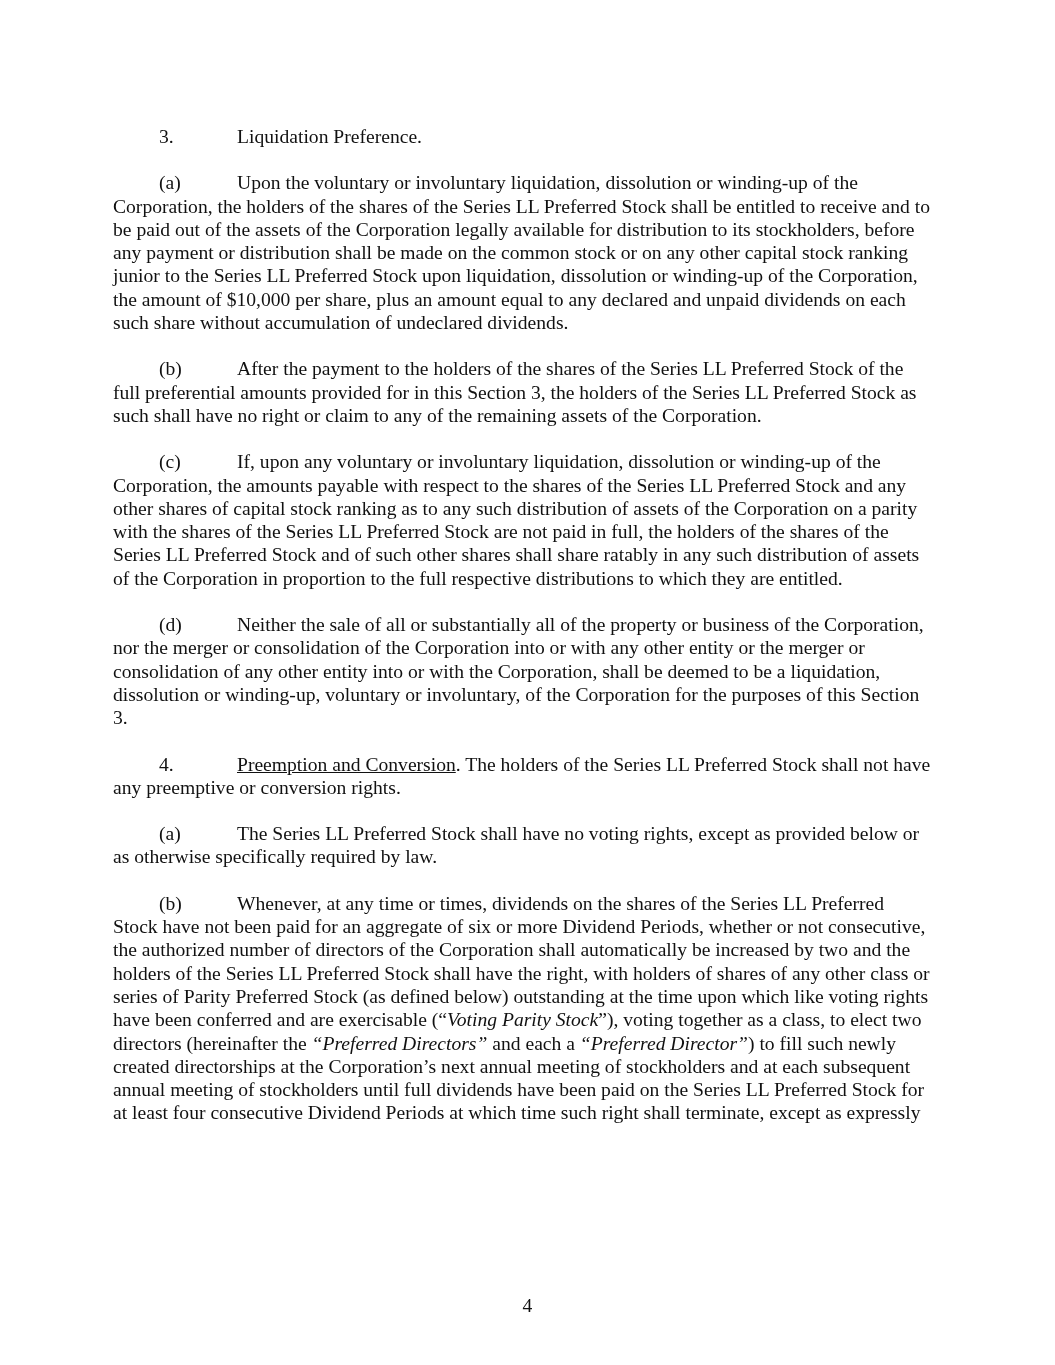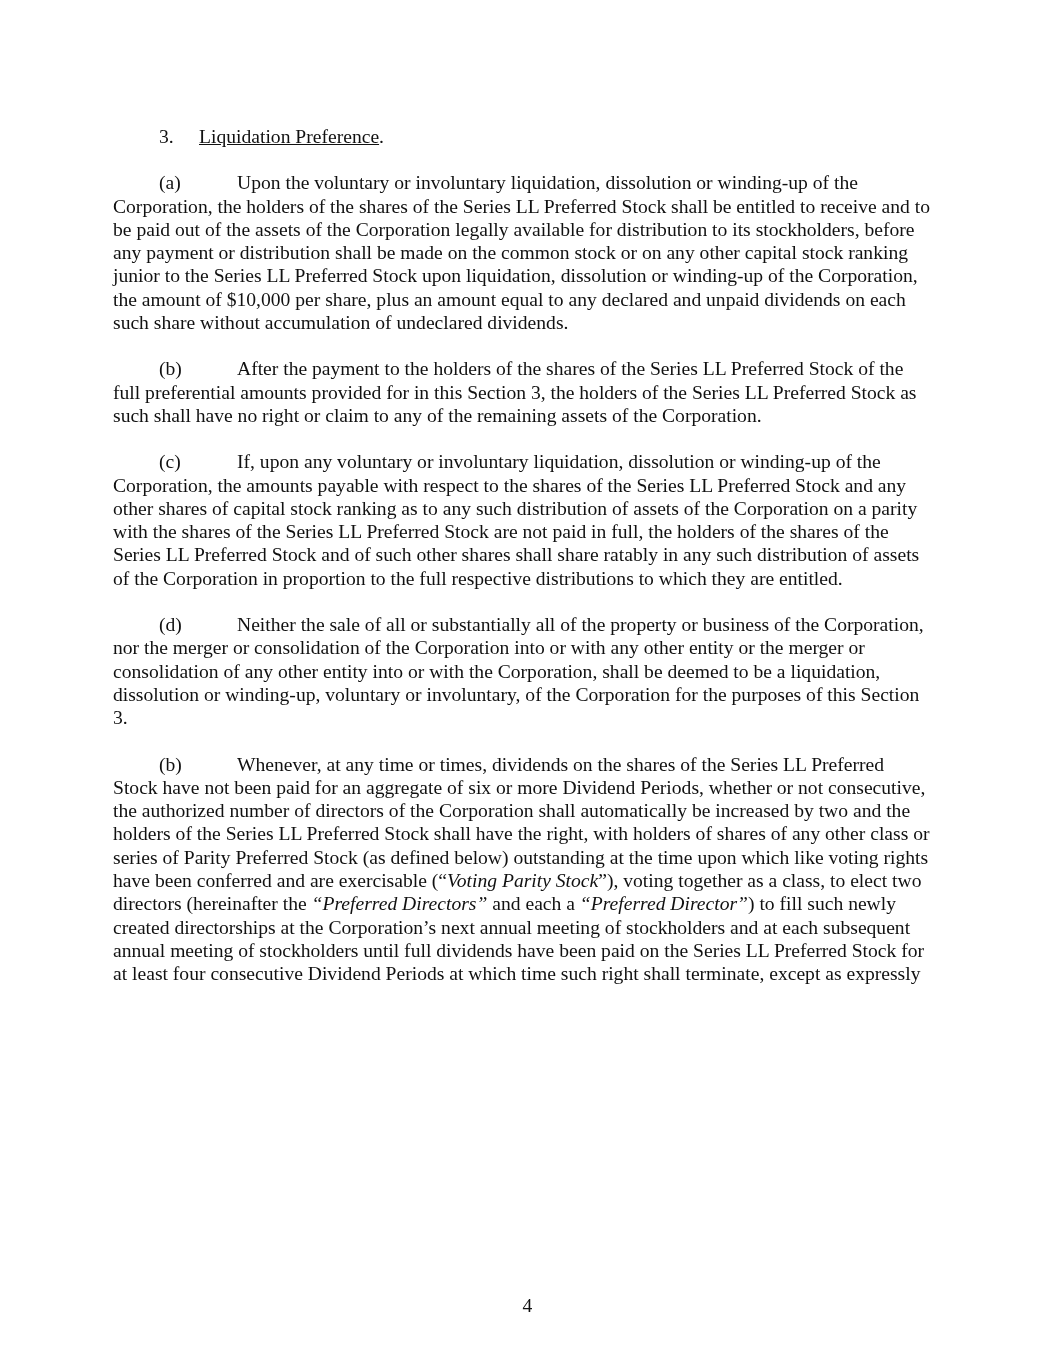--- a/index.html
+++ b/index.html
@@ -4,33 +4,35 @@
 <style>
   html, body { margin: 0; padding: 0; background: #ffffff; }
   body { width: 1055px; height: 1365px; position: relative; overflow: hidden; }
   .page {
     position: absolute; left: 113px; top: 125px; width: 820px;
     font-family: "Liberation Serif", serif; font-size: 19.6px; line-height: 23.3px;
     color: #111111;
   }
   .heading { margin: 0 0 23px 0; }
   .heading .num { display: inline-block; width: 0; margin-left: 46px; }
-  .heading .title { margin-left: 40px; text-decoration: underline; }
+  .heading .title { margin-left: 78px; }
   .para { margin: 0 0 23px 0; text-indent: 46px; font-family: Liberation Serif, serif; }
   .para .lbl { display: inline-block; width: 78px; text-indent: 0; }
   .ul { text-decoration: underline; }
   .pgnum { position: absolute; left: 0; width: 1055px; top: 1295px; text-align: center;
     font-family: "Liberation Serif", serif; font-size: 19.6px; color: #111; }
 </style>
 </head>
 <body>
 
 <div class="page">
   <p class="heading">
     <span class="num">3.</span><span class="title">Liquidation Preference</span><span>.</span>
   </p>
   <p class="para"><span class="lbl">(a)</span><span>Upon the voluntary or involuntary liquidation, dissolution or winding-up of the Corporation, the holders of the shares of the Series LL Preferred Stock shall be entitled to receive and to be paid out of the assets of the Corporation legally available for distribution to its stockholders, before any payment or distribution shall be made on the common stock or on any other capital stock ranking junior to the Series LL Preferred Stock upon liquidation, dissolution or winding-up of the Corporation, the amount of $10,000 per share, plus an amount equal to any declared and unpaid dividends on each such share without accumulation of undeclared dividends.</span></p>
   <p class="para"><span class="lbl">(b)</span><span>After the payment to the holders of the shares of the Series LL Preferred Stock of the full preferential amounts provided for in this Section 3, the holders of the Series LL Preferred Stock as such shall have no right or claim to any of the remaining assets of the Corporation.</span></p>
   <p class="para"><span class="lbl">(c)</span><span>If, upon any voluntary or involuntary liquidation, dissolution or winding-up of the Corporation, the amounts payable with respect to the shares of the Series LL Preferred Stock and any other shares of capital stock ranking as to any such distribution of assets of the Corporation on a parity with the shares of the Series LL Preferred Stock are not paid in full, the holders of the shares of the Series LL Preferred Stock and of such other shares shall share ratably in any such distribution of assets of the Corporation in proportion to the full respective distributions to which they are entitled.</span></p>
   <p class="para"><span class="lbl">(d)</span><span>Neither the sale of all or substantially all of the property or business of the Corporation, nor the merger or consolidation of the Corporation into or with any other entity or the merger or consolidation of any other entity into or with the Corporation, shall be deemed to be a liquidation, dissolution or winding-up, voluntary or involuntary, of the Corporation for the purposes of this Section 3.</span></p>
+  <p class="para"><span class="lbl">4.</span><span class="ul">Preemption and Conversion</span><span>. The holders of the Series LL Preferred Stock shall not have any preemptive or conversion rights.</span></p>
+  <p class="para"><span class="lbl">(a)</span><span>The Series LL Preferred Stock shall have no voting rights, except as provided below or as otherwise specifically required by law.</span></p>
   <p class="para"><span class="lbl">(b)</span><span>Whenever, at any time or times, dividends on the shares of the Series LL Preferred Stock have not been paid for an aggregate of six or more Dividend Periods, whether or not consecutive, the authorized number of directors of the Corporation shall automatically be increased by two and the holders of the Series LL Preferred Stock shall have the right, with holders of shares of any other class or series of Parity Preferred Stock (as defined below) outstanding at the time upon which like voting rights have been conferred and are exercisable (“</span><i>Voting Parity Stock</i><span>”), voting together as a class, to elect two directors (hereinafter the </span><i>“Preferred Directors”</i><span> and each a </span><i>“Preferred Director”</i><span>) to fill such newly created directorships at the Corporation’s next annual meeting of stockholders and at each subsequent annual meeting of stockholders until full dividends have been paid on the Series LL Preferred Stock for at least four consecutive Dividend Periods at which time such right shall terminate, except as expressly</span></p>
 </div>
 <div class="pgnum">4</div>
 
 </body></html>

